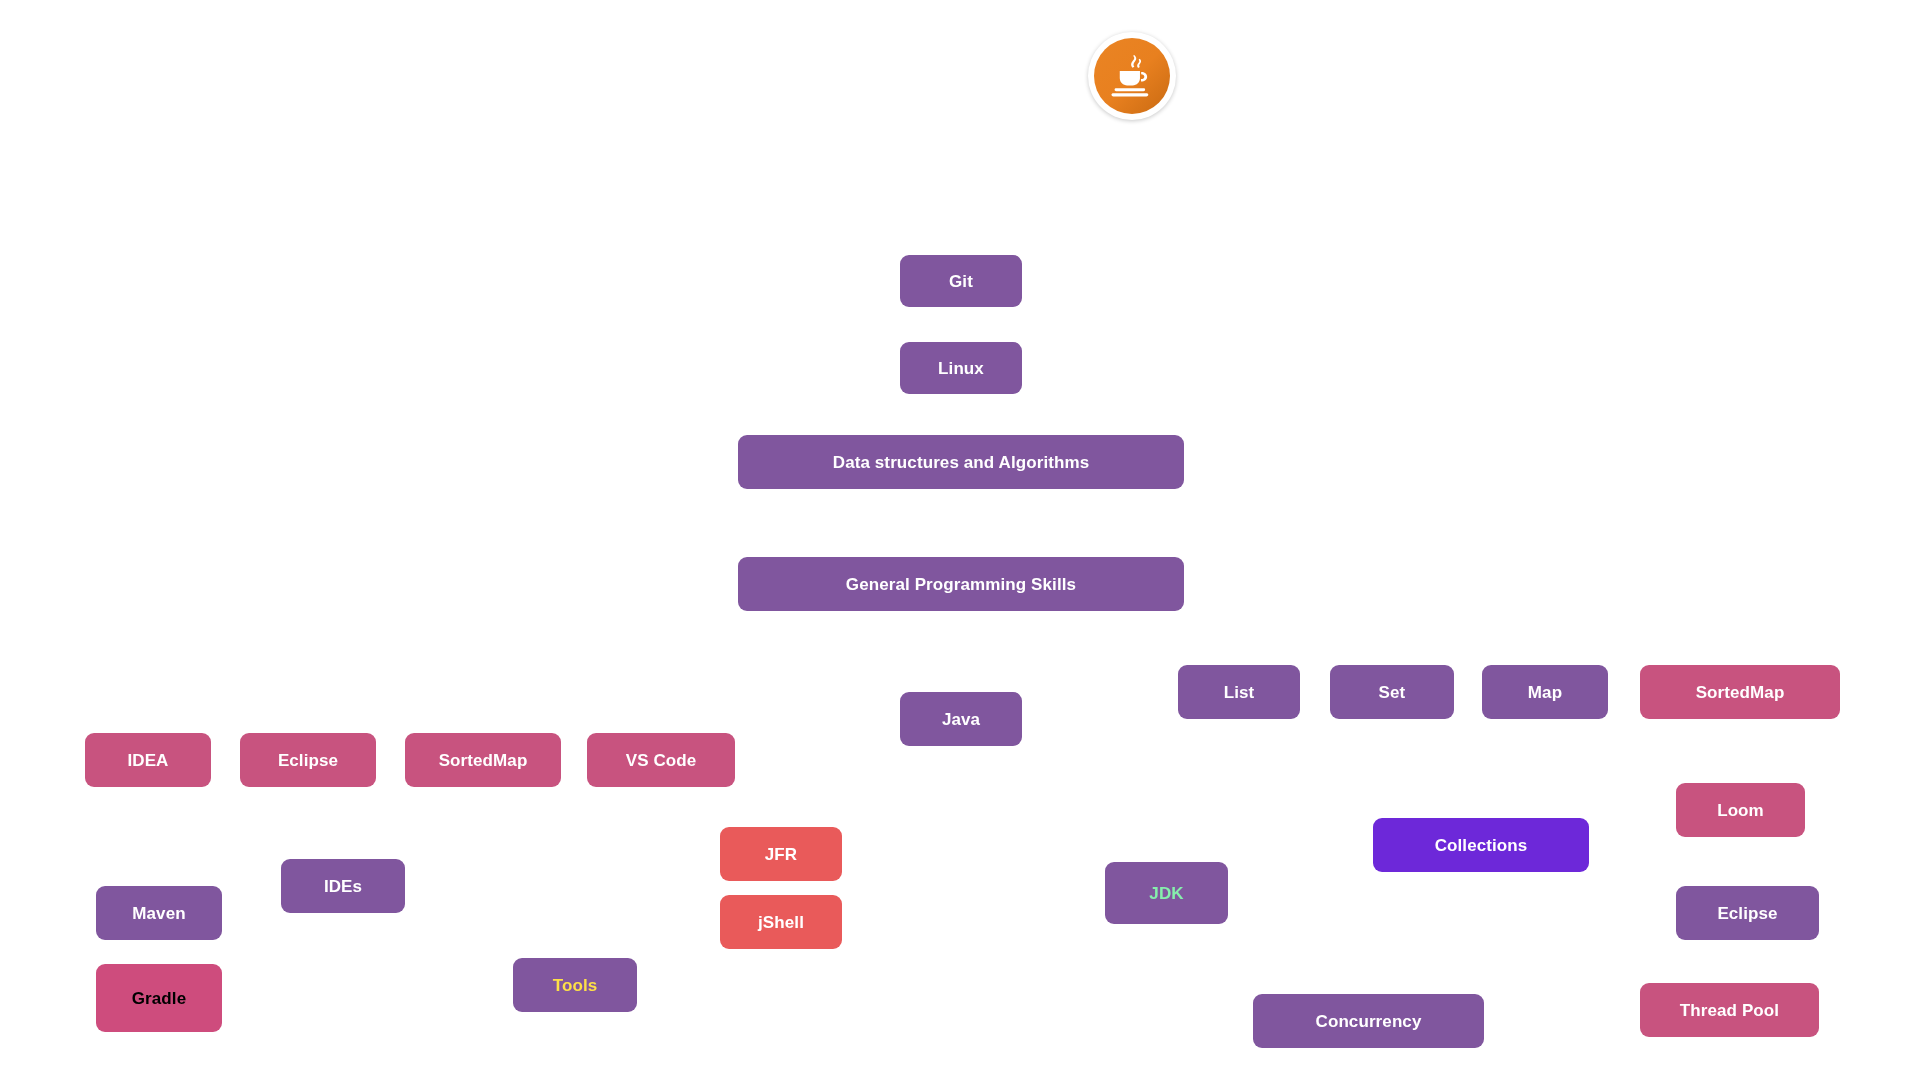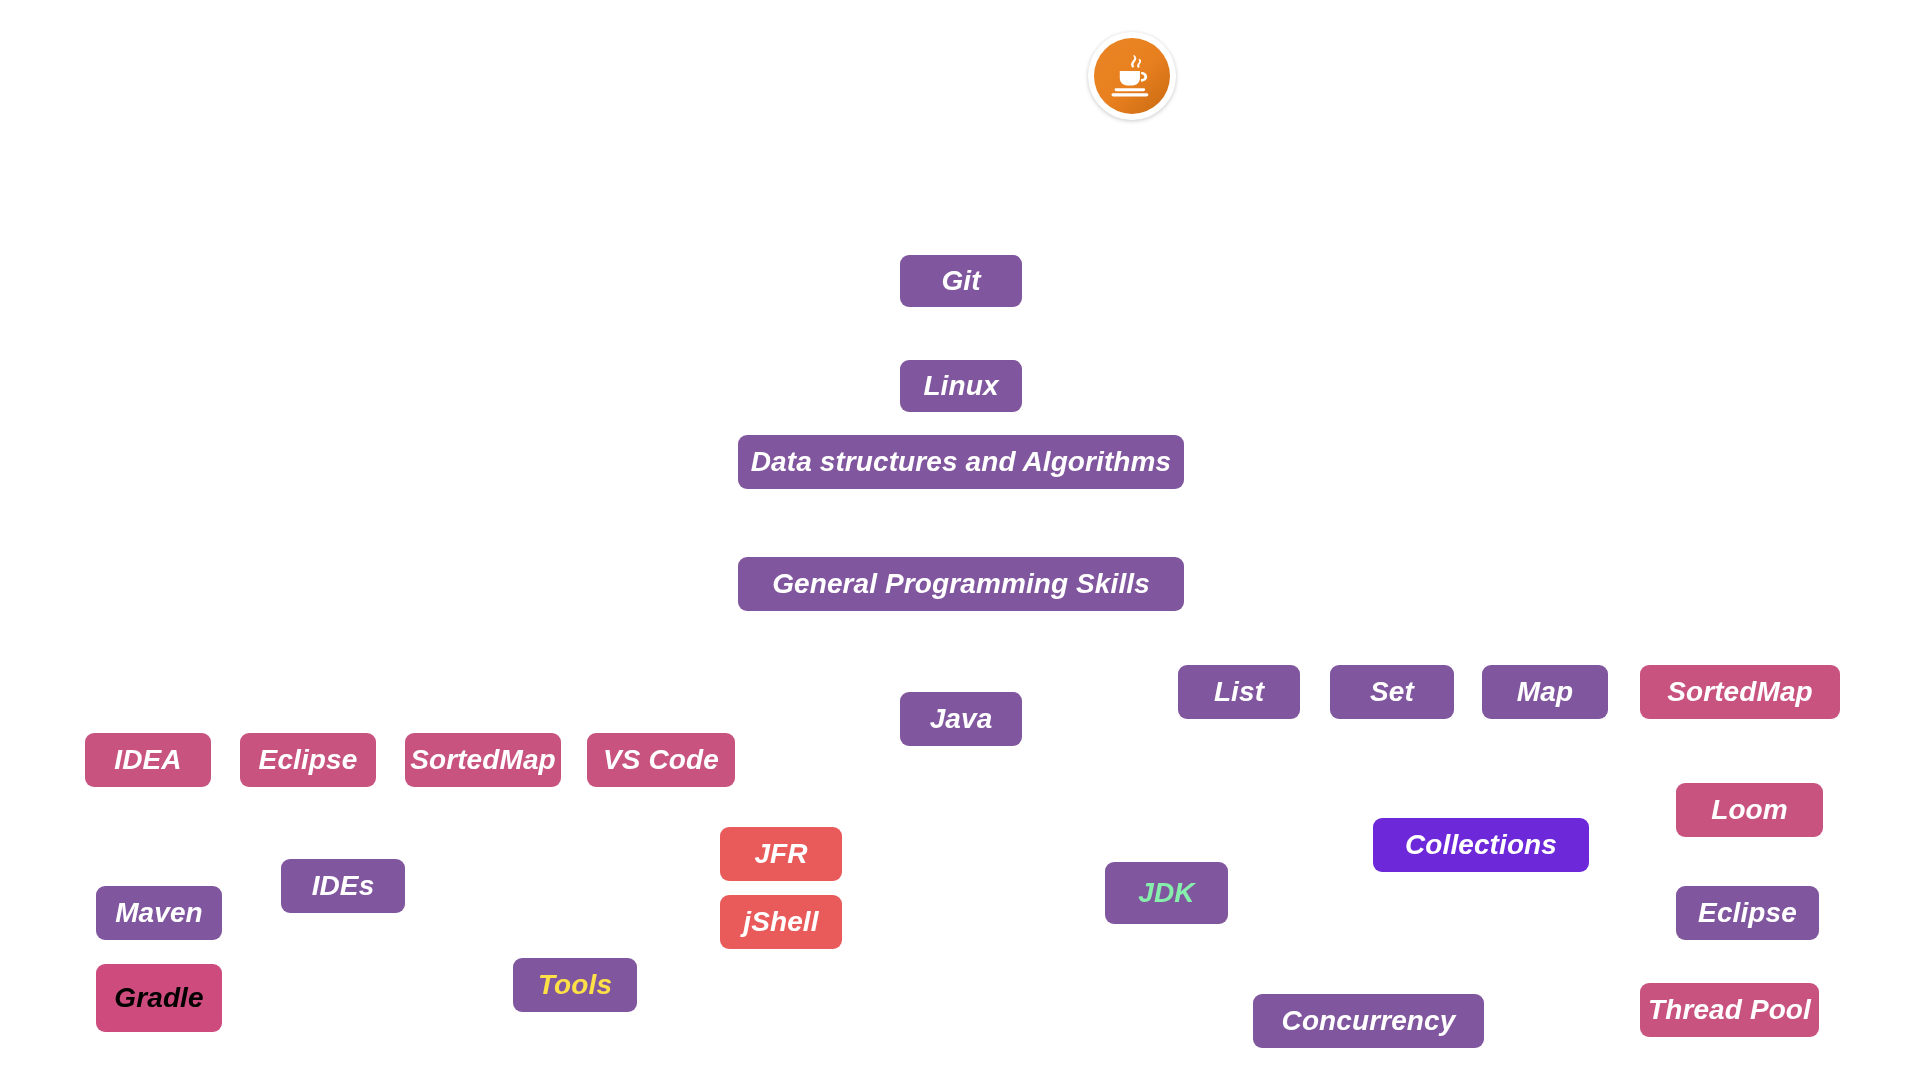--- a/index.html
+++ b/index.html
@@ -49,27 +49,26 @@
   
   .node {
     position: absolute;
     box-sizing: border-box;
     display: flex;
     align-items: center;
     justify-content: center;
     border-radius: 9px;
     color: #ffffff;
     font-weight: bold;
-    font-size: 28px;
+    font-size: 17px;
     line-height: 1;
     letter-spacing: 0.1px;
     white-space: nowrap;
     user-select: none;
     text-align: center;
-    font-style: italic;
   }
   .node.purple { background: #80569e; }
   .node.pink   { background: #c8537f; }
   .node.magenta{ background: #ce4c7d; }
   .node.red    { background: #e95a5a; }
 </style>
 </head>
 <body>
 
 <div id="canvas" style="width: 1920px; height: 1080px; background: rgb(255, 255, 255);">
@@ -88,33 +87,33 @@
 
           <path d="M14.6 45.6h30.1c1.1 0 1.8.6 1.8 1.5s-.7 1.6-1.8 1.6H14.6c-1.1 0-1.8-.7-1.8-1.6s.7-1.5 1.8-1.5z"></path>
           <path d="M11.4 51.1h36.5c1.3 0 2.1.7 2.1 1.7s-.8 1.7-2.1 1.7H11.4c-1.3 0-2.1-.7-2.1-1.7s.8-1.7 2.1-1.7z"></path>
         </g>
       </svg>
     </div>
   </div>
 
   <div id="nodes-layer">
       <div class="node purple" style="left: 900px; top: 255px; width: 122px; height: 52px; background: rgb(128, 86, 158); color: rgb(255, 255, 255);">Git</div>
-      <div class="node purple" style="left: 900px; top: 360px; width: 122px; height: 52px; background: rgb(128, 86, 158); color: rgb(255, 255, 255);">Linux</div>
+      <div class="node purple" style="left: 900px; top: 342px; width: 122px; height: 52px; background: rgb(128, 86, 158); color: rgb(255, 255, 255);">Linux</div>
       <div class="node purple" style="left: 738px; top: 435px; width: 446px; height: 54px; background: rgb(128, 86, 158); color: rgb(255, 255, 255);">Data structures and Algorithms</div>
       <div class="node purple" style="left: 738px; top: 557px; width: 446px; height: 54px; background: rgb(128, 86, 158); color: rgb(255, 255, 255);">General Programming Skills</div>
       <div class="node purple" style="left: 900px; top: 692px; width: 122px; height: 54px; background: rgb(128, 86, 158); color: rgb(255, 255, 255);">Java</div>
       <div class="node purple" style="left: 1178px; top: 665px; width: 122px; height: 54px; background: rgb(128, 86, 158); color: rgb(255, 255, 255);">List</div>
       <div class="node purple" style="left: 1330px; top: 665px; width: 124px; height: 54px; background: rgb(128, 86, 158); color: rgb(255, 255, 255);">Set</div>
       <div class="node purple" style="left: 1482px; top: 665px; width: 126px; height: 54px; background: rgb(128, 86, 158); color: rgb(255, 255, 255);">Map</div>
       <div class="node pink" style="left: 1640px; top: 665px; width: 200px; height: 54px; background: rgb(200, 83, 127); color: rgb(255, 255, 255);">SortedMap</div>
       <div class="node pink" style="left: 85px; top: 733px; width: 126px; height: 54px; background: rgb(200, 83, 127); color: rgb(255, 255, 255);">IDEA</div>
       <div class="node pink" style="left: 240px; top: 733px; width: 136px; height: 54px; background: rgb(200, 83, 127); color: rgb(255, 255, 255);">Eclipse</div>
       <div class="node pink" style="left: 405px; top: 733px; width: 156px; height: 54px; background: rgb(200, 83, 127); color: rgb(255, 255, 255);">SortedMap</div>
       <div class="node pink" style="left: 587px; top: 733px; width: 148px; height: 54px; background: rgb(200, 83, 127); color: rgb(255, 255, 255);">VS Code</div>
-      <div class="node pink" style="left: 1676px; top: 783px; width: 147px; height: 54px; background: rgb(200, 83, 127); color: rgb(255, 255, 255);">Loom</div>
+      <div class="node pink" style="left: 1676px; top: 783px; width: 129px; height: 54px; background: rgb(200, 83, 127); color: rgb(255, 255, 255);">Loom</div>
       <div class="node red" style="left: 720px; top: 827px; width: 122px; height: 54px; background: rgb(233, 90, 90); color: rgb(255, 255, 255);">JFR</div>
       <div class="node purple" style="left: 1373px; top: 818px; width: 216px; height: 54px; background: #6d28d9; color: rgb(255, 255, 255);">Collections</div>
       <div class="node purple" style="left: 281px; top: 859px; width: 124px; height: 54px; background: rgb(128, 86, 158); color: rgb(255, 255, 255);">IDEs</div>
       <div class="node purple" style="left: 1105px; top: 862px; width: 123px; height: 62px; background: rgb(128, 86, 158); color: #86efac;">JDK</div>
       <div class="node purple" style="left: 96px; top: 886px; width: 126px; height: 54px; background: rgb(128, 86, 158); color: rgb(255, 255, 255);">Maven</div>
       <div class="node purple" style="left: 1676px; top: 886px; width: 143px; height: 54px; background: rgb(128, 86, 158); color: rgb(255, 255, 255);">Eclipse</div>
       <div class="node red" style="left: 720px; top: 895px; width: 122px; height: 54px; background: rgb(233, 90, 90); color: rgb(255, 255, 255);">jShell</div>
       <div class="node purple" style="left: 513px; top: 958px; width: 124px; height: 54px; background: rgb(128, 86, 158); color: #fde047;">Tools</div>
       <div class="node purple" style="left: 1253px; top: 958px; width: 231px; height: 54px; background: rgb(128, 86, 158); color: rgb(255, 255, 255); margin-top: 36px;">Concurrency</div>
       <div class="node magenta" style="left: 96px; top: 964px; width: 126px; height: 68px; background: rgb(206, 76, 125); color: #000000;">Gradle</div>

